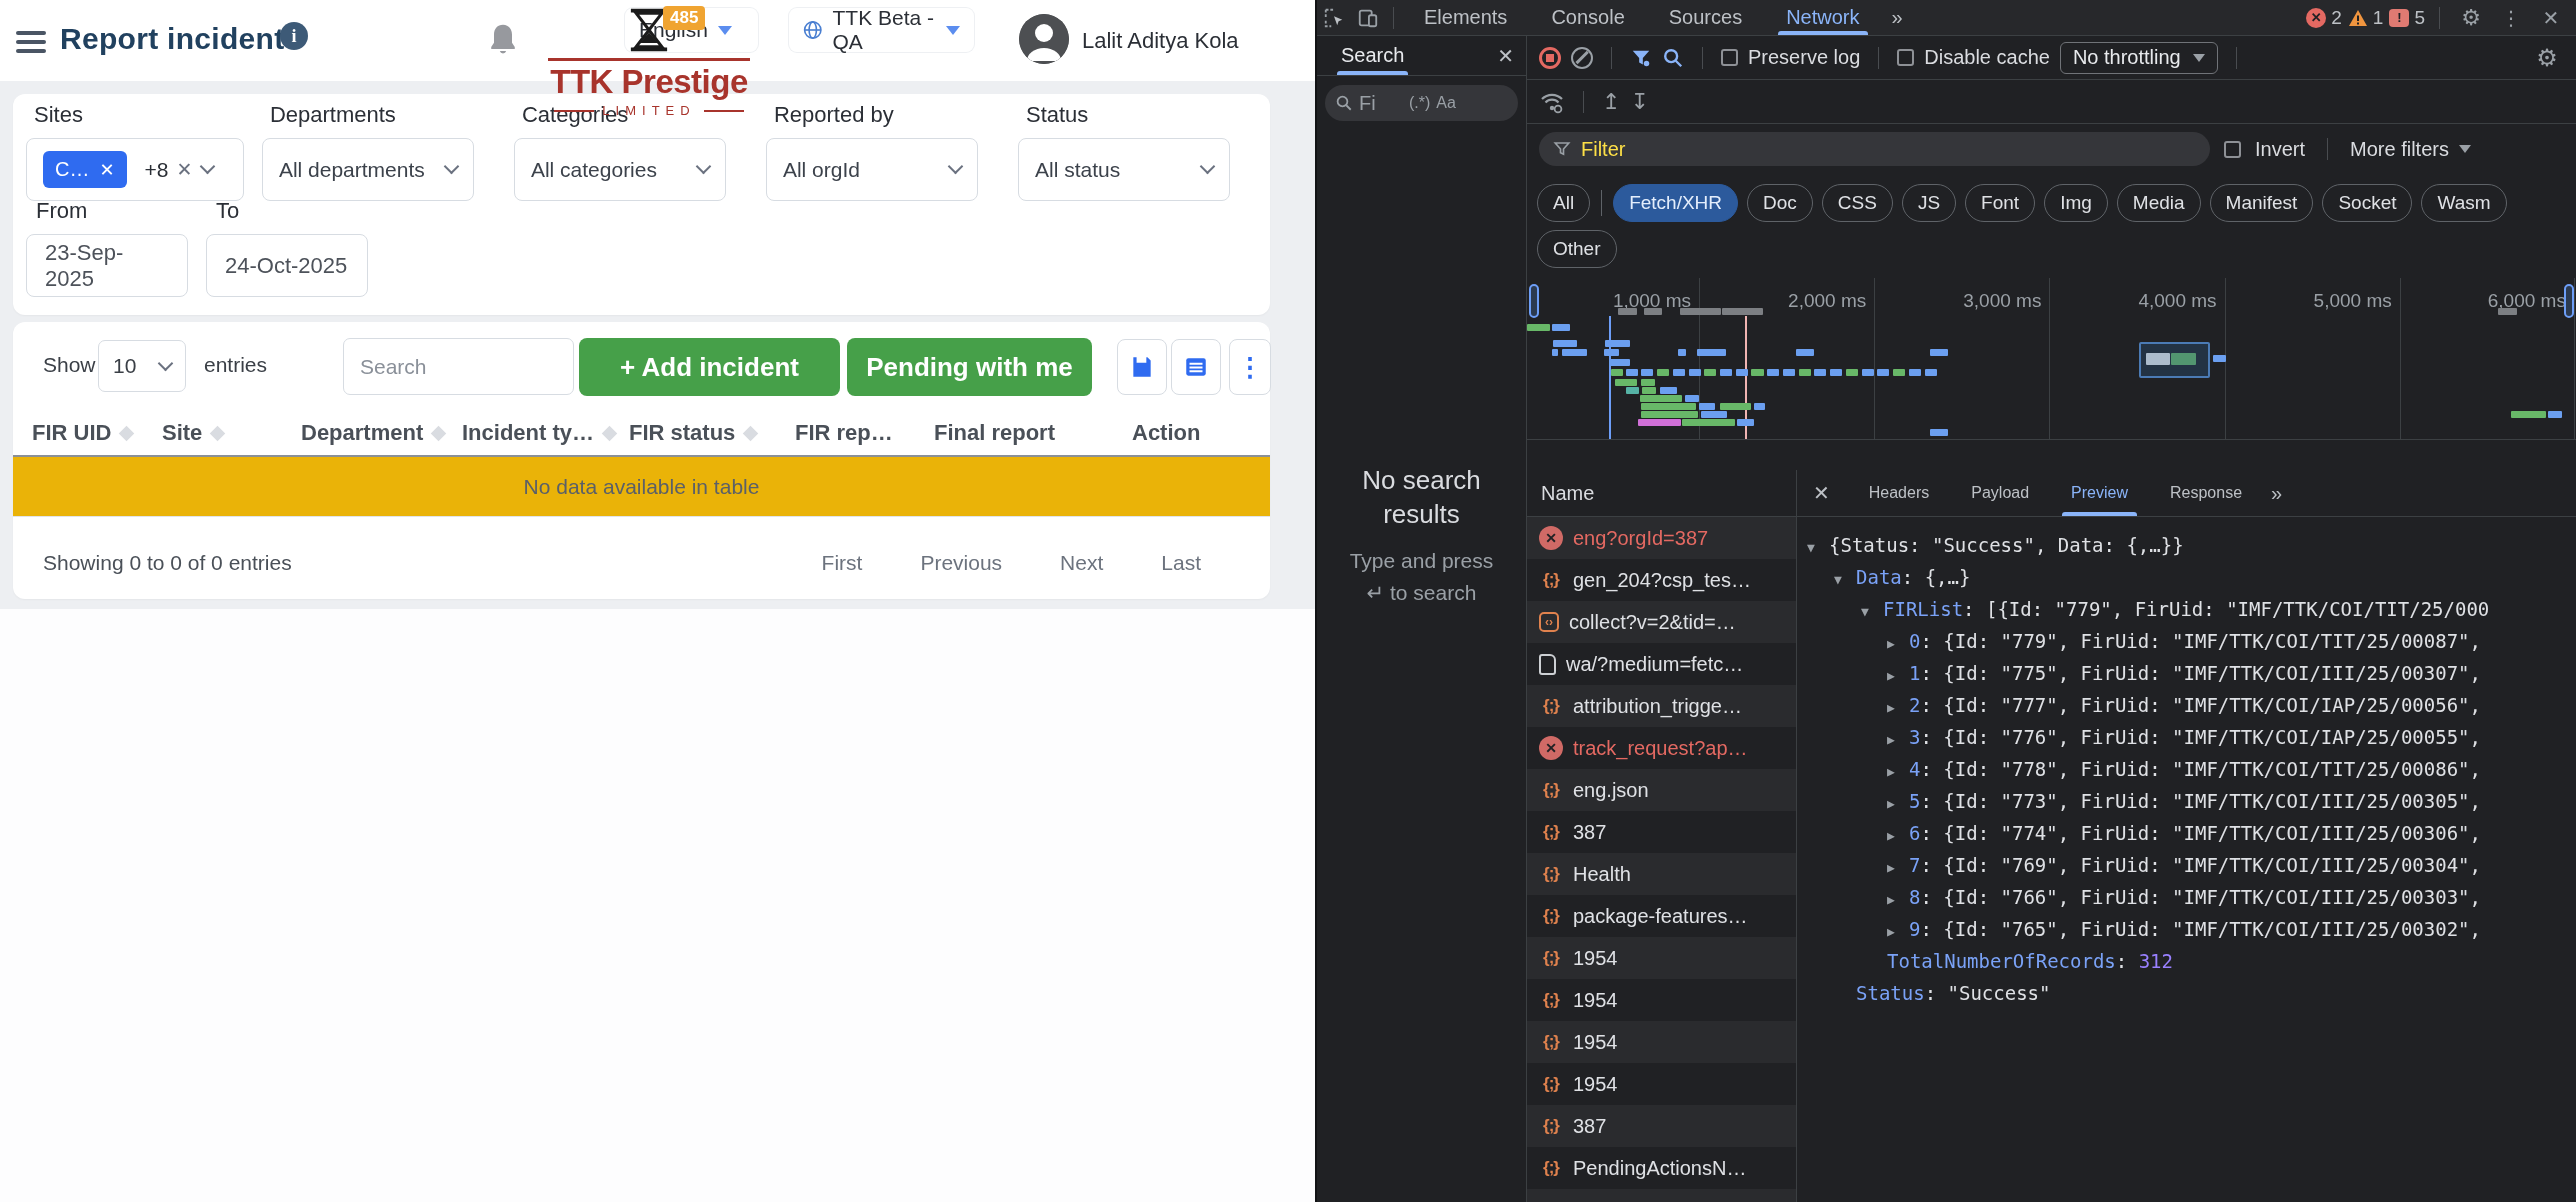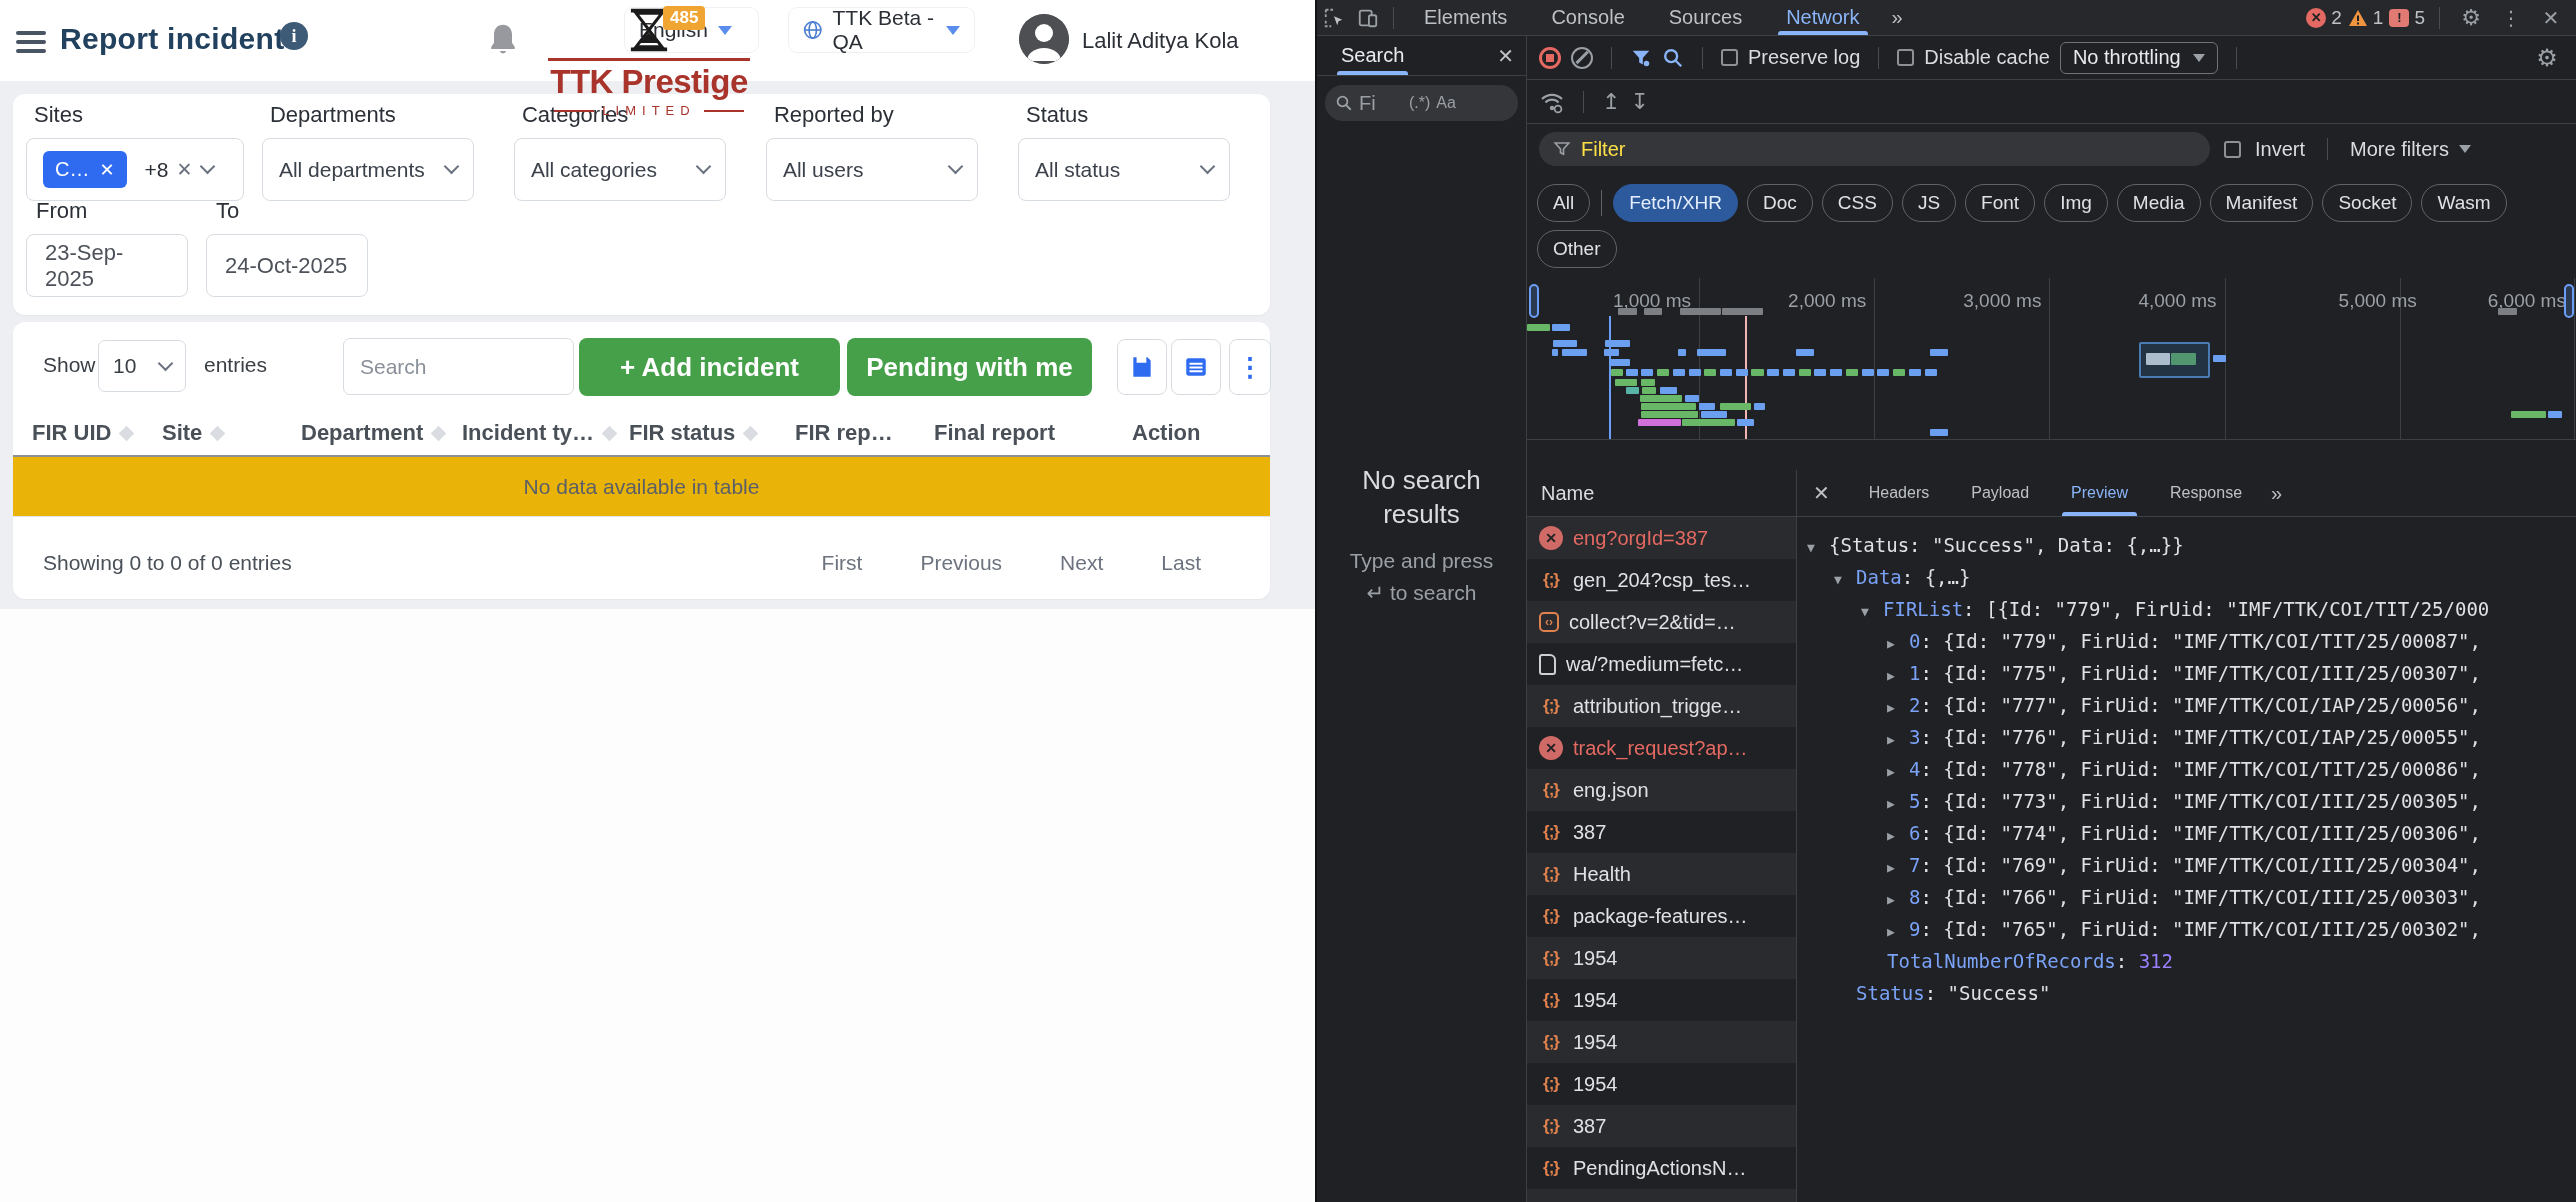--- a/index.html
+++ b/index.html
@@ -275,21 +275,21 @@
               <div class="flabel">Categories</div>
               <div class="fselect">
                 <span class="fvalue">All categories</span>
                 <span class="chev"></span>
               </div>
             </div>
           
             <div class="fgroup">
               <div class="flabel">Reported by</div>
               <div class="fselect">
-                <span class="fvalue">All users</span>
+                <span class="fvalue">All orgId</span>
                 <span class="chev"></span>
               </div>
             </div>
           
             <div class="fgroup">
               <div class="flabel">Status</div>
               <div class="fselect">
                 <span class="fvalue">All status</span>
                 <span class="chev"></span>
               </div>
@@ -535,21 +535,21 @@
           <div id="ov-grid">
               <div class="gridline" style="left: 16.4%;"></div>
               <div class="tick-label" style="left: 16.4%;">1,000 ms</div>
               <div class="gridline" style="left: 33.1%;"></div>
               <div class="tick-label" style="left: 33.1%;">2,000 ms</div>
               <div class="gridline" style="left: 49.8%;"></div>
               <div class="tick-label" style="left: 49.8%;">3,000 ms</div>
               <div class="gridline" style="left: 66.5%;"></div>
               <div class="tick-label" style="left: 66.5%;">4,000 ms</div>
               <div class="gridline" style="left: 83.2%;"></div>
-              <div class="tick-label" style="left: 83.2%; margin-left: 25px;">5,000 ms</div>
+              <div class="tick-label" style="left: 83.2%;">5,000 ms</div>
               <div class="gridline" style="left: 99.8%;"></div>
               <div class="tick-label" style="left: 99.8%;">6,000 ms</div>
               <div class="vline blue" style="left: 7.8%;"></div>
               <div class="vline pink" style="left: 20.8%;"></div>
             </div>
           <div id="ov-bars">
               <div class="wf-bar gy" style="left: 8.7%; top: 30px; width: 1.8%;"></div>
               <div class="wf-bar gy" style="left: 11.2%; top: 30px; width: 1.7%;"></div>
               <div class="wf-bar gy" style="left: 14.6%; top: 30px; width: 3.9%;"></div>
               <div class="wf-bar gy" style="left: 18.6%; top: 30px; width: 3.9%;"></div>

